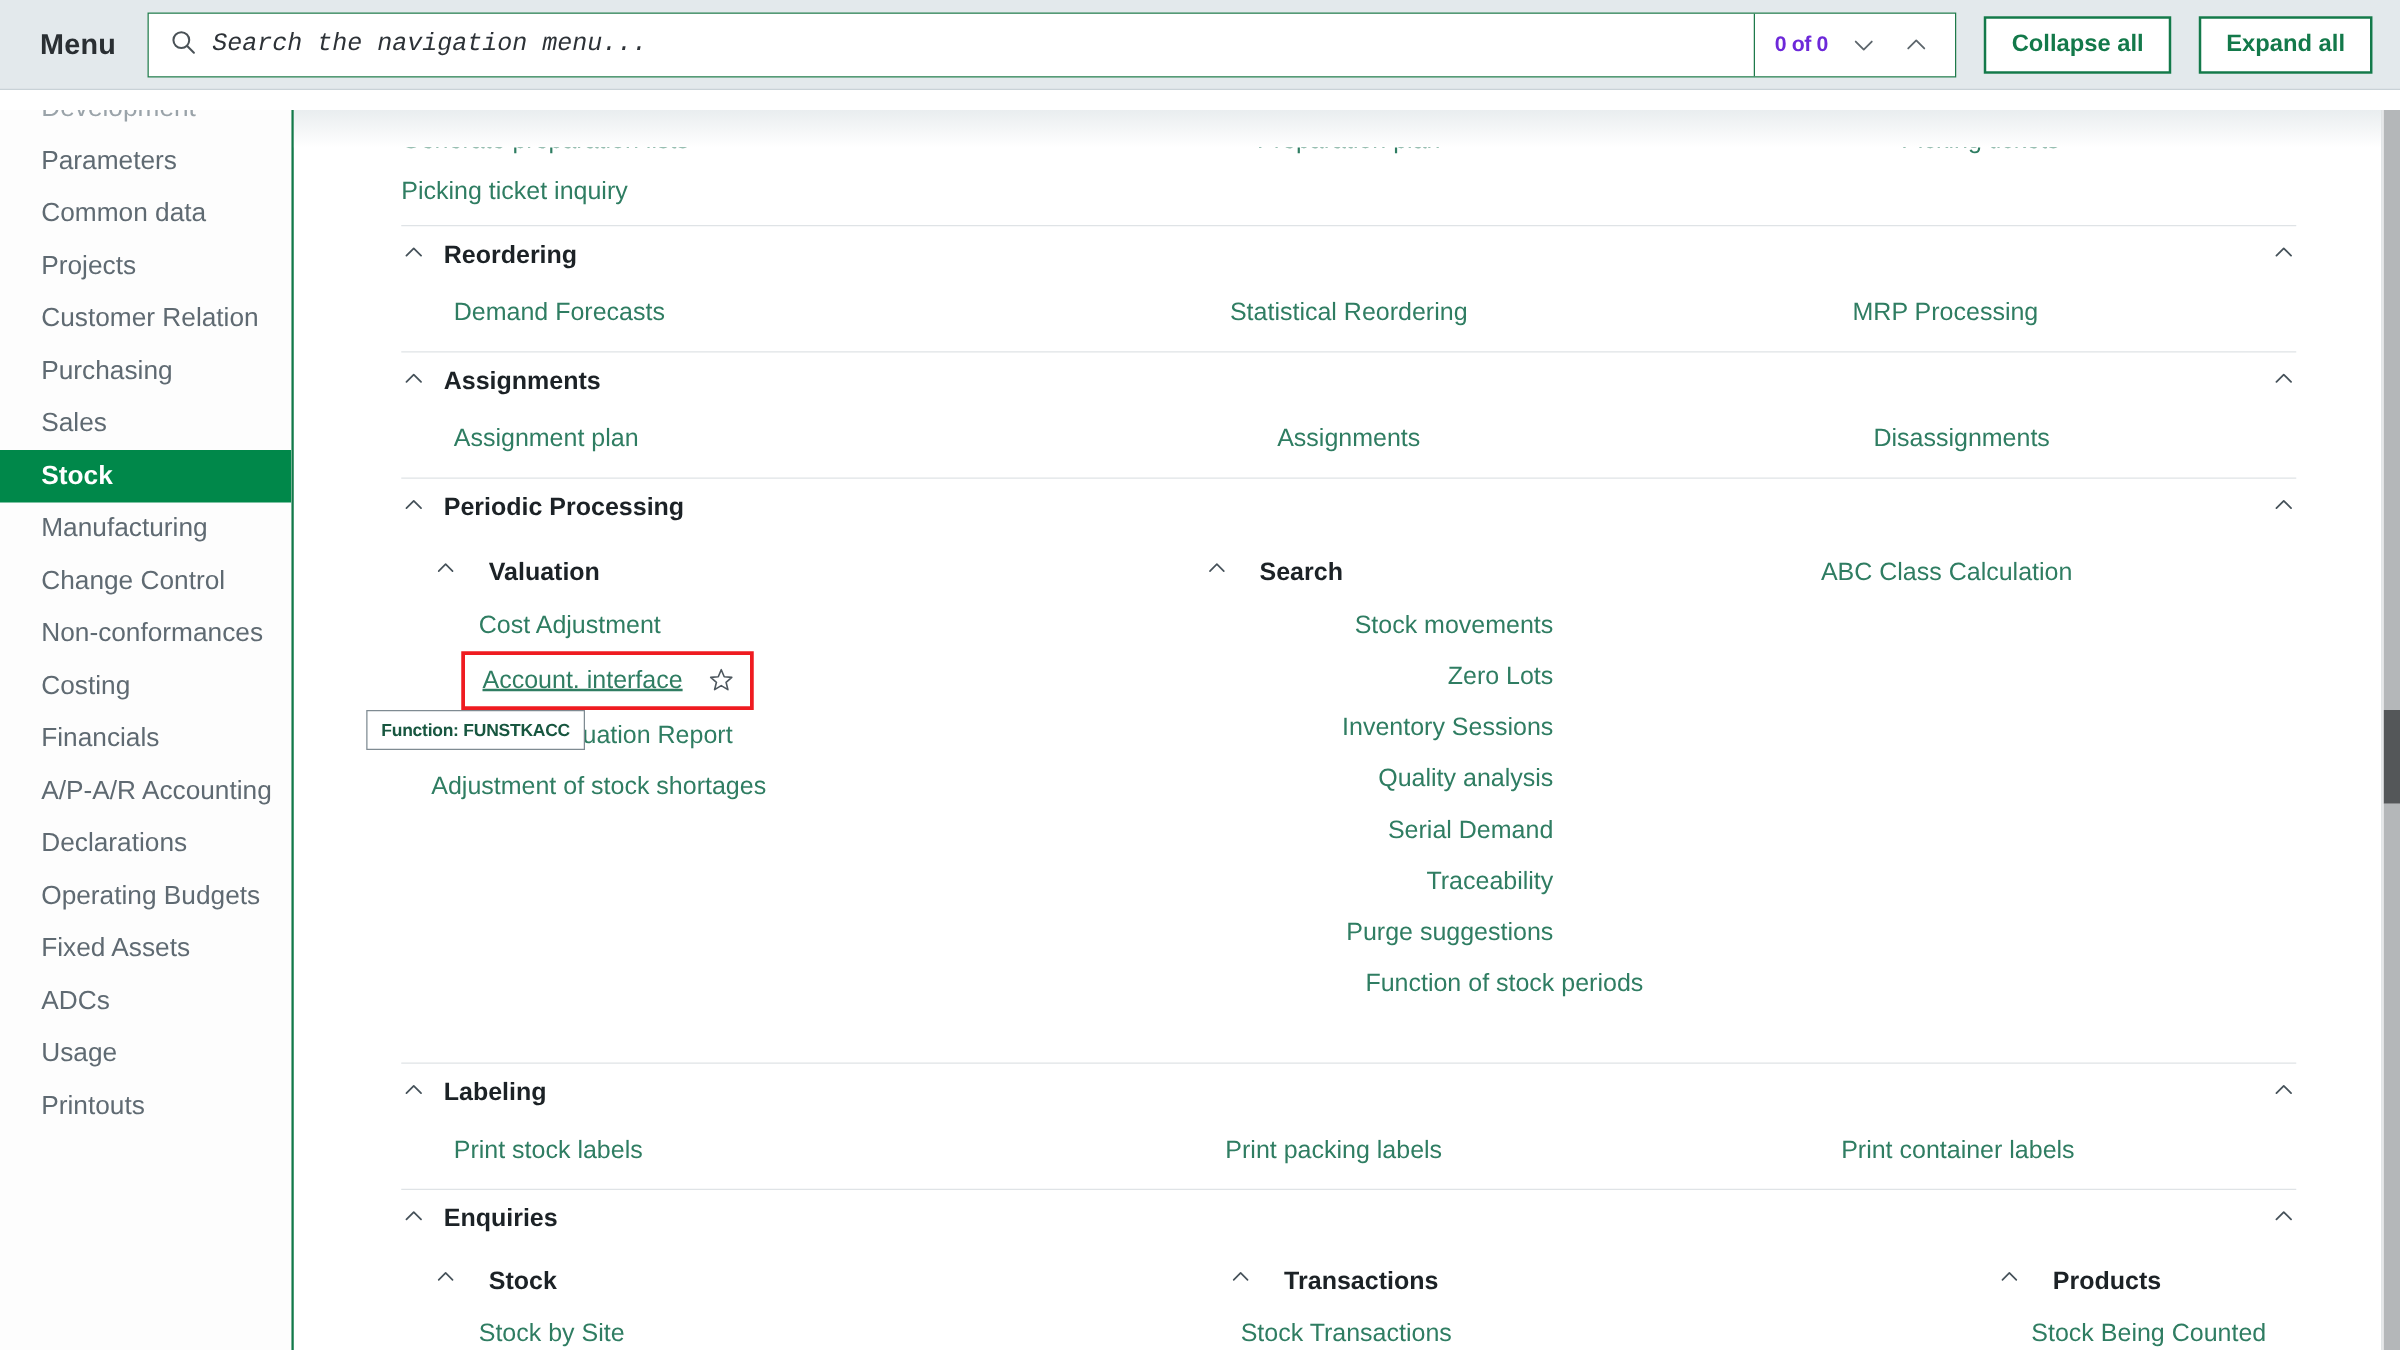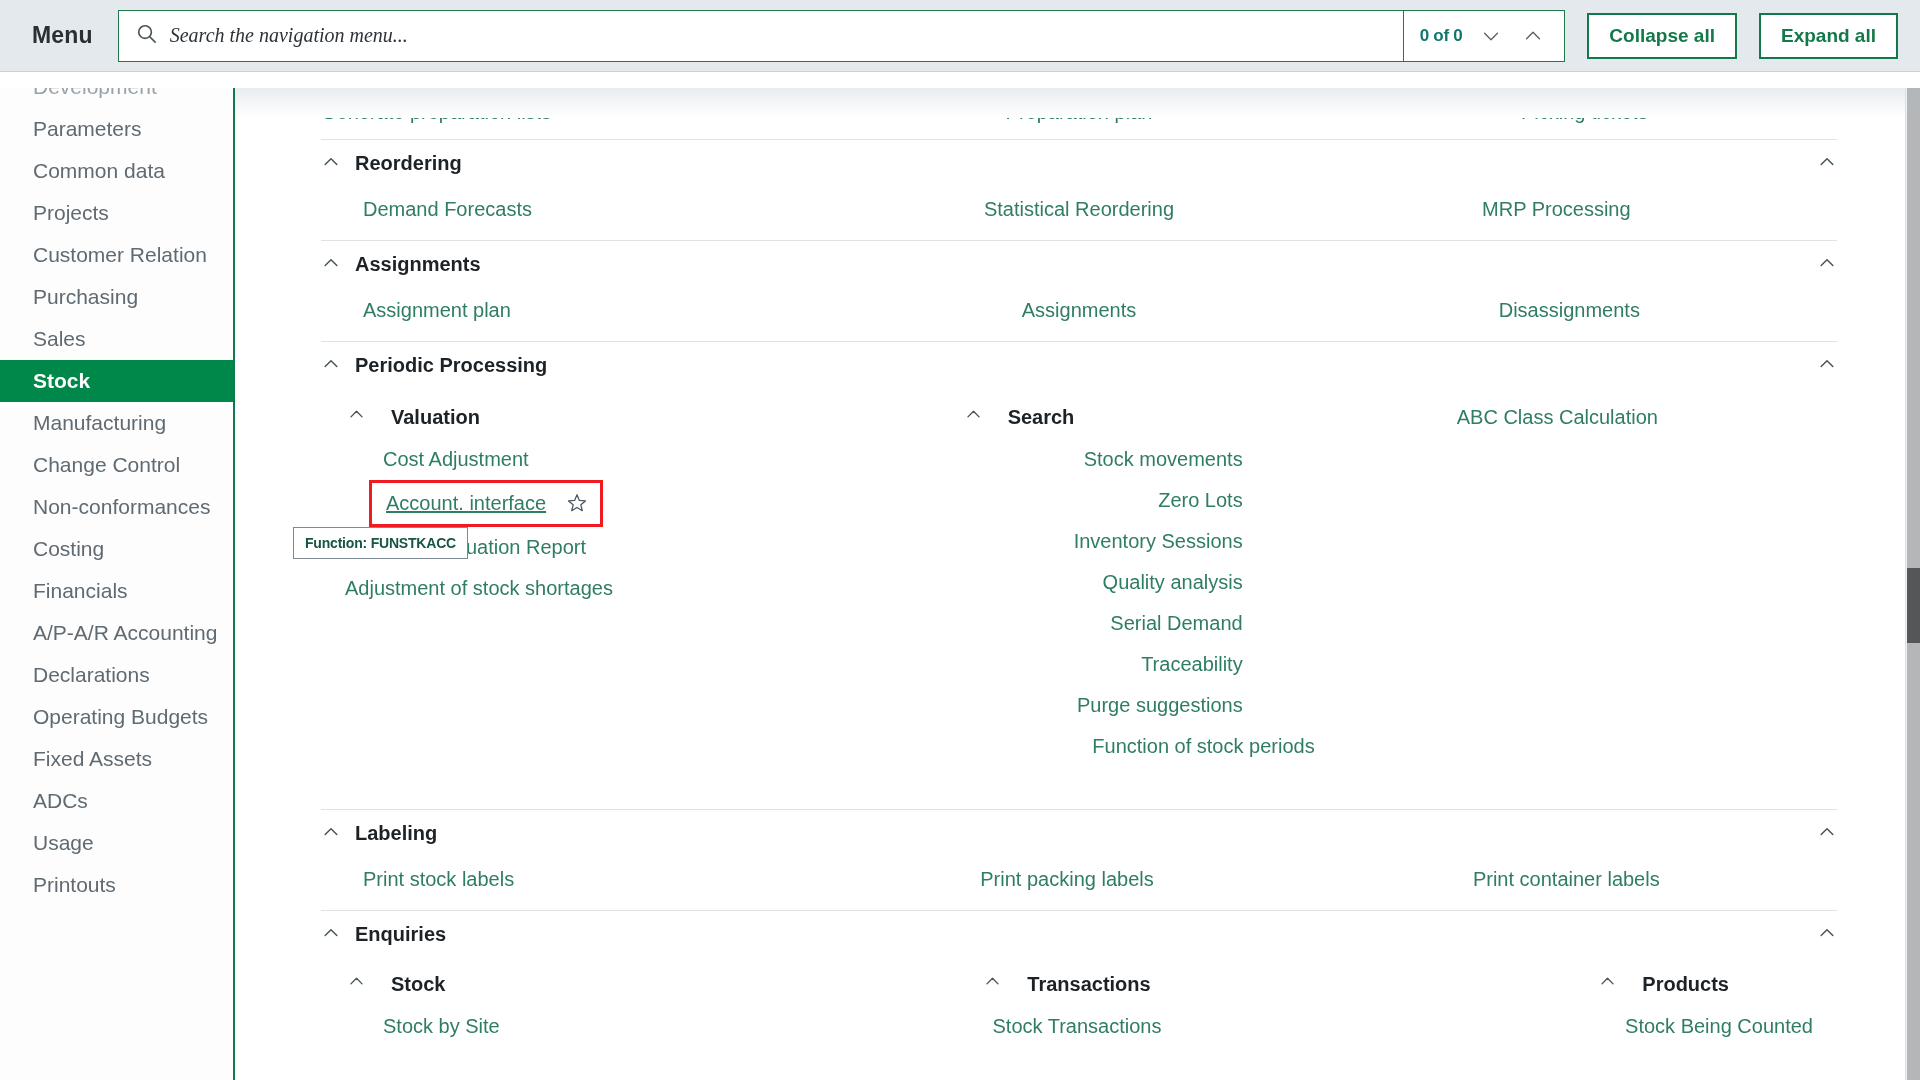--- a/index.html
+++ b/index.html
@@ -52,40 +52,40 @@
     align-items: center;
     gap: 12px;
     padding: 0 16px;
     min-width: 0;
   }
   .search-icon { flex: 0 0 auto; display:block; }
   .search-input {
     border: none;
     outline: none;
     flex: 1 1 auto;
-    font-family: Liberation Serif, serif;
+    font-family: Liberation Mono, monospace;
     font-size: 20px;
     font-style: italic;
     color: #404040;
     background: transparent;
     min-width: 0;
   }
   .search-input::placeholder { color: #2d3237; font-style: italic; opacity: 1; }
   .search-nav {
     flex: 0 0 auto;
     display: flex;
     align-items: center;
     gap: 16px;
     padding: 0 18px 0 16px;
     border-left: 1px solid #1e7a4a;
   }
   .match-count {
     font-size: 17px;
     font-weight: bold;
-    color: #0f766e;
+    color: #6d28d9;
     white-space: nowrap;
     letter-spacing: -0.3px;
   }
   .chev-btn {
     background: none; border: none; cursor: pointer;
     padding: 2px 2px; line-height: 0;
     display: flex; align-items: center; justify-content: center;
   }
   .hdr-btn {
     height: 46px;
@@ -384,20 +384,27 @@
         <div class="col c1">
           <span class="link">Generate preparation lists</span>
         </div>
         <div class="col c2">
           <span class="link">Preparation plan</span>
         </div>
         <div class="col c3">
           <span class="link">Picking tickets</span>
         </div>
       </div>
+      <div class="row3">
+        <div class="col c1">
+          <span class="link">Picking ticket inquiry</span>
+        </div>
+        <div class="col c2"></div>
+        <div class="col c3"></div>
+      </div>
 
       <div class="section-header first">
         <div class="sh-left">
           <span class="caret">
             <svg width="20" height="20" viewBox="0 0 24 24" fill="none" stroke="#46525a" stroke-width="1.7">
               <polyline points="5,15 12,8 19,15" stroke-linecap="round" stroke-linejoin="round"></polyline>
             </svg>
           </span>
           <span class="sh-title">Reordering</span>
         </div>

